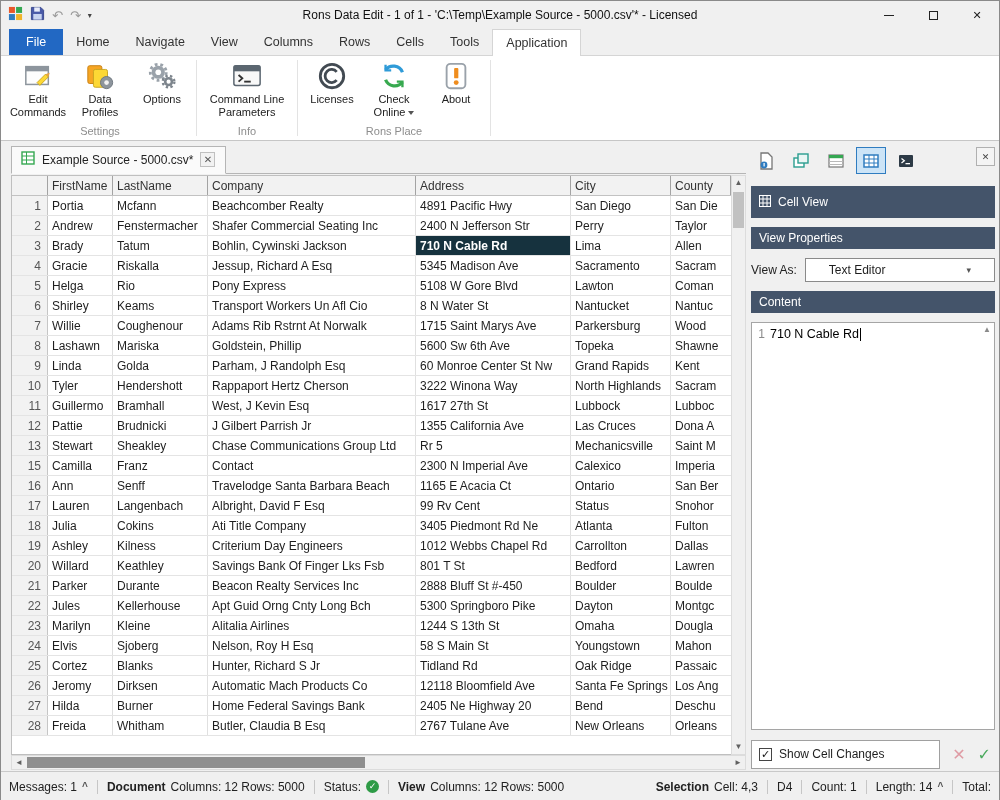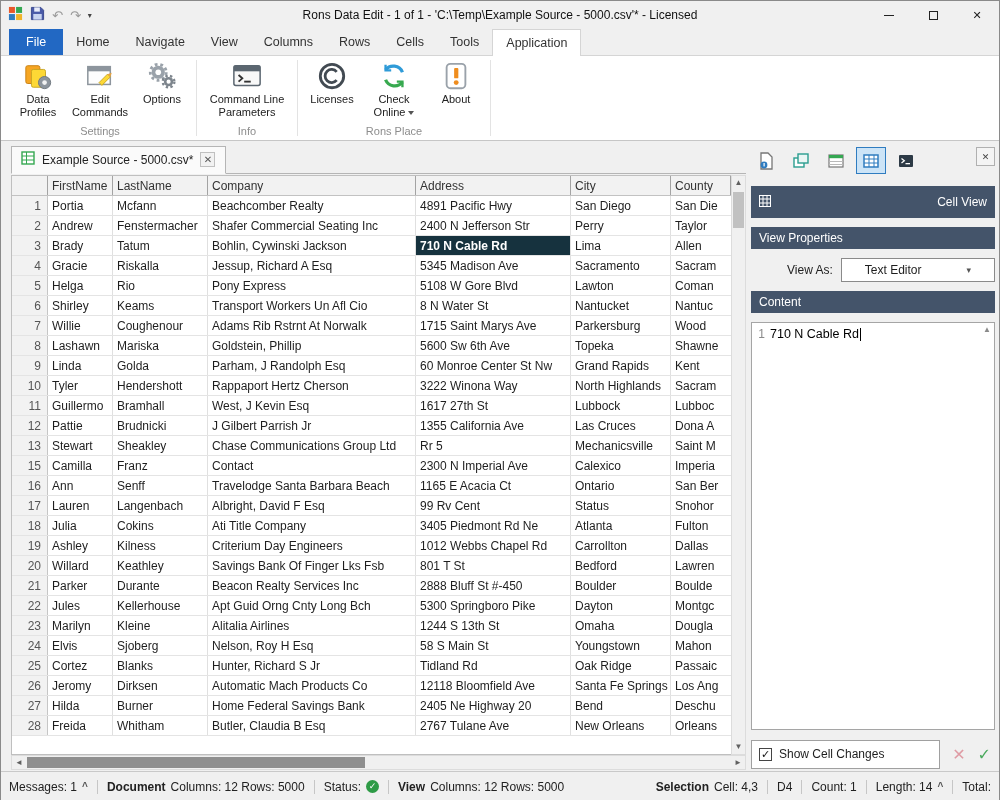--- a/index.html
+++ b/index.html
@@ -68,24 +68,24 @@
   .hscroll .sb-arrow { width: 14px; text-align: center; }
   .hthumb { height: 11px; width: 338px; background: #8f8f8f; margin-left: 1px; }
   .hscroll .sb-arrow.right { margin-left: auto; }
 
   
   .rightpanel { position: absolute; left: 750px; top: 144px; width: 244px; height: 624px; display: flex; flex-direction: column; }
   .rp-toolbar { display: flex; align-items: flex-start; gap: 5px; height: 34px; padding-top: 2px; }
   .tool { width: 30px; height: 27px; display: flex; align-items: center; justify-content: center; border: 1px solid transparent; }
   .tool.selected { background: var(--selected-tool-bg, #cce4f7); border-color: var(--selected-tool-border, #2f7cc0); }
   .rp-close { margin-left: auto; width: 19px; height: 19px; border: 1px solid #b0b0b0; background: #f4f4f4; display: flex; align-items: center; justify-content: center; font-size: 9px; color: #444; }
-  .rp-header { height: 28px; background: var(--panel-header, #44546a); color: #fff; display: flex; align-items: center; gap: 7px; padding: 16px 8px; font-size: 12px; margin-top: 7px; flex: none; justify-content: space-between; }
+  .rp-header { height: 28px; background: var(--panel-header, #44546a); color: #fff; display: flex; align-items: center; gap: 7px; padding: 16px 8px; font-size: 12px; margin-top: 7px; flex: none; }
   .rp-bar { height: 22px; background: var(--panel-header, #44546a); color: #fff; display: flex; align-items: center; padding: 0 8px; font-size: 12px; margin-top: 9px; flex: none; }
   .viewas { display: flex; align-items: center; gap: 8px; margin-top: 9px; flex: none; }
-  .viewas-label { color: #222; margin-left: 36px; }
+  .viewas-label { color: #222; }
   .select { flex: 1; height: 24px; background: #fff; border: 1px solid #8a8a8a; display: flex; align-items: center; justify-content: space-between; padding: 0 23px; }
   .select .sel-caret { font-size: 9px; color: #555; }
   .editor { flex: 1; margin-top: 9px; background: #fff; border: 1px solid #a5a5a5; position: relative; padding: 4px 3px; display: flex; align-items: flex-start; overflow: hidden; }
   .gutter { width: 15px; color: #8a8a8a; text-align: right; padding-right: 5px; font-size: 12px; flex: none; }
   .edtext { font-size: 12.5px; color: #000; white-space: nowrap; }
   .caret-line { display: inline-block; width: 1px; height: 13px; background: #000; vertical-align: text-bottom; margin-left: 1px; }
   .ed-up { position: absolute; top: 2px; right: 3px; font-size: 8px; color: #8a8a8a; }
   .rp-bottom { margin-top: 9px; display: flex; align-items: center; gap: 12px; flex: none; height: 30px; }
   .chkbox-wrap { flex: 1; height: 29px; border: 1px solid #a0a0a0; background: #fff; display: flex; align-items: center; gap: 7px; padding: 0 7px; }
   .chk { width: 13px; height: 13px; border: 1px solid #444; background: #fff; display: flex; align-items: center; justify-content: center; font-size: 11px; color: #111; line-height: 1; flex: none; }
@@ -150,38 +150,38 @@
       <div class="tab">Tools</div>
       <div class="tab active">Application</div>
     </div>
 
   <div class="ribbon">
     <div class="rgroup">
       <div class="rg-buttons">
         <div class="rbtn">
           <span class="ic">
             <svg viewBox="0 0 32 32" width="30" height="30">
+                <rect x="3" y="6" width="24" height="19" fill="#fdfdfd" stroke="#8d959d" stroke-width="1.6"></rect>
+                <rect x="3" y="6" width="24" height="5" fill="#8d959d"></rect>
+                <path d="M15 23 L24 14 L27 17 L18 26 Z" fill="#fdd835" stroke="#c7a421"></path>
+                <path d="M24 14 L27 17 L28.5 12.5 Z" fill="#e8a33d"></path>
+              </svg>
+          </span>
+          <span class="lbl"><span>Edit</span><br><span>Commands</span></span>
+        </div>
+        <div class="rbtn">
+          <span class="ic">
+            <svg viewBox="0 0 32 32" width="30" height="30">
                 <rect x="3" y="5" width="15" height="19" rx="2" fill="#f6a623" stroke="#c77f12"></rect>
                 <rect x="9" y="9" width="15" height="19" rx="2" fill="#fdd835" stroke="#c7a421"></rect>
                 <circle cx="23" cy="23" r="6.5" fill="#8d959d" stroke="#6d757d"></circle>
                 <circle cx="23" cy="23" r="2.5" fill="#f2f2f2"></circle>
               </svg>
           </span>
           <span class="lbl"><span>Data</span><br><span>Profiles</span></span>
-        </div>
-        <div class="rbtn">
-          <span class="ic">
-            <svg viewBox="0 0 32 32" width="30" height="30">
-                <rect x="3" y="6" width="24" height="19" fill="#fdfdfd" stroke="#8d959d" stroke-width="1.6"></rect>
-                <rect x="3" y="6" width="24" height="5" fill="#8d959d"></rect>
-                <path d="M15 23 L24 14 L27 17 L18 26 Z" fill="#fdd835" stroke="#c7a421"></path>
-                <path d="M24 14 L27 17 L28.5 12.5 Z" fill="#e8a33d"></path>
-              </svg>
-          </span>
-          <span class="lbl"><span>Edit</span><br><span>Commands</span></span>
         </div>
         <div class="rbtn">
           <span class="ic">
             <svg viewBox="0 0 32 32" width="30" height="30">
                 <circle cx="12" cy="12" r="7" fill="#9aa2aa"></circle>
                 <circle cx="12" cy="12" r="8.5" fill="none" stroke="#9aa2aa" stroke-width="3" stroke-dasharray="3 3"></circle>
                 <circle cx="12" cy="12" r="3" fill="#fff"></circle>
                 <circle cx="23" cy="22" r="5" fill="#7d858d"></circle>
                 <circle cx="23" cy="22" r="6.2" fill="none" stroke="#7d858d" stroke-width="2.5" stroke-dasharray="2.5 2.5"></circle>
                 <circle cx="23" cy="22" r="2.2" fill="#fff"></circle>

